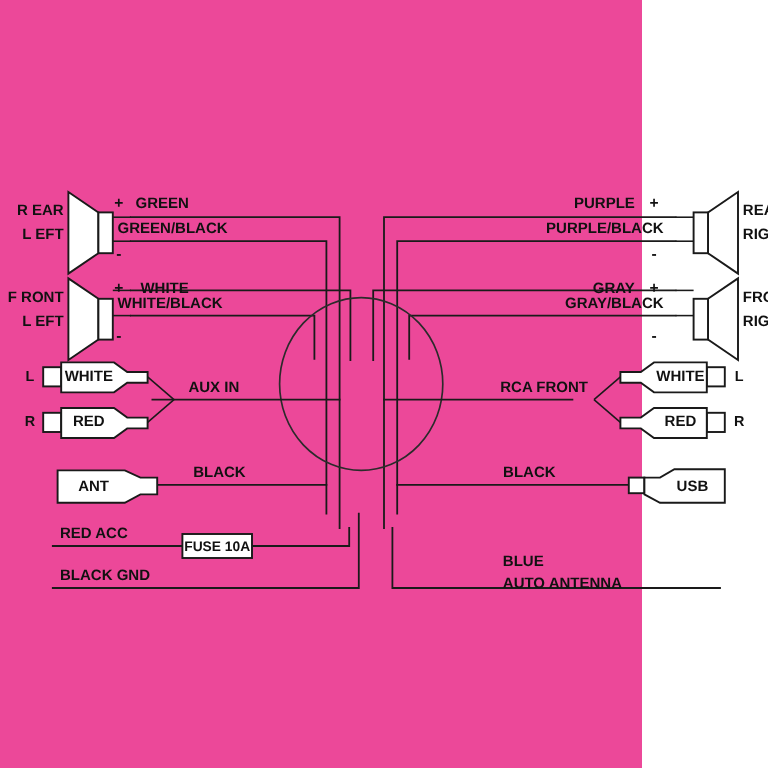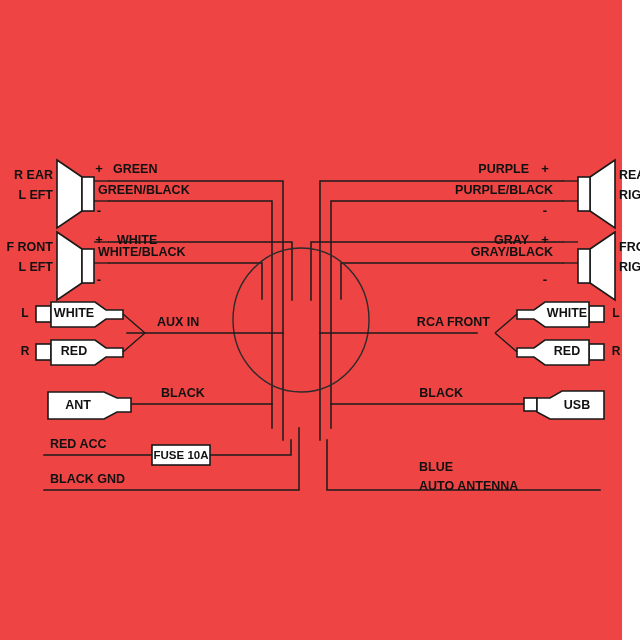--- a/index.html
+++ b/index.html
@@ -9,23 +9,23 @@
     background: #ffffff;
   }
   body {
     width: 640px;
     height: 640px;
     font-family: "Liberation Sans", sans-serif;
     overflow: hidden;
   }
   #diagram-root {
     position: relative;
-    width: 622px;
+    width: 535px;
     height: 640px;
-    background: #ef4444;
+    background: #ec4899;
     text-align: right;
   }
   svg#wiring-svg {
     display: block;
     width: 640px;
     height: 640px;
   }
   .wire {
     stroke: #1a1a1a;
     stroke-width: 1.5;

